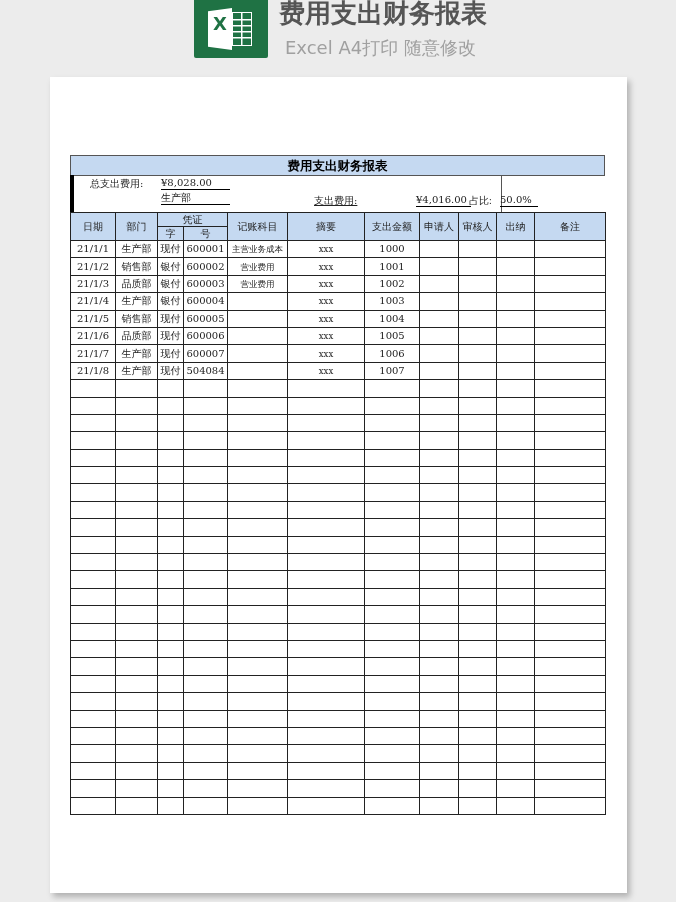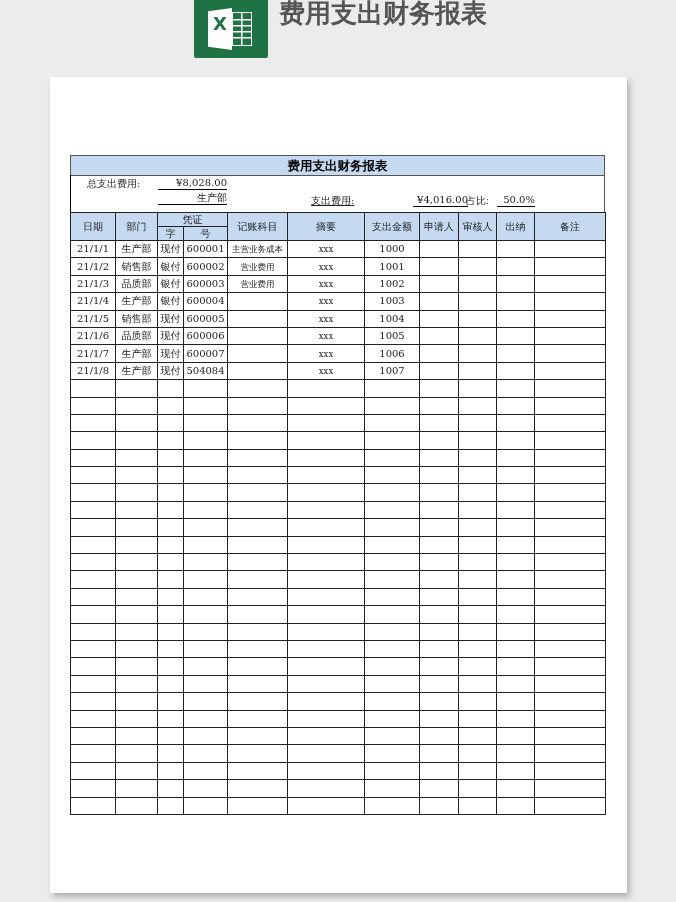--- a/index.html
+++ b/index.html
@@ -41,25 +41,25 @@
   .page {
     position:absolute; left:50px; top:77px; width:577px; height:816px; background:#fff;
     box-shadow: 3px 4px 6px rgba(0,0,0,0.25);
   }
   .title-bar {
     position:absolute; left:70px; top:155px; width:533px; height:19px;
     background:#c5d9f1; border:1px solid #555;
     text-align:center; font-weight:bold; font-size:12.5px; line-height:19px; color:#000;
   }
   .info-area {
-    position:absolute; left:70px; top:175px; width:535px; height:37px;
-    border-left:1px solid #000000; border-right:1px solid #555; box-sizing:border-box;
+    position:absolute; left:70px; top:175px; width:432px; height:37px;
+    border-left:4px solid #000000; border-right:1px solid #555; box-sizing:border-box;
   }
   .lbl { position:absolute; font-size:10px; color:#222; white-space:nowrap; }
-  .val { position:absolute; font-size:10px; color:#222; text-align:right; border-bottom:1px solid #000; height:13px; line-height:13px; }
+  .val { position:absolute; font-size:10px; color:#222; text-align:left; border-bottom:1px solid #000; height:13px; line-height:13px; }
   table.grid {
     position:absolute; left:70px; top:212px; border-collapse:collapse; table-layout:fixed;
     width:535px;
   }
   table.grid td, table.grid th {
     border:1px solid #222; padding:0; font-size:10px; text-align:center; color:#222;
     font-weight:normal; overflow:hidden; white-space:nowrap;
   }
   table.grid th { background:#c5d9f1; height:13px; line-height:13px; }
   table.grid tr.data td { height:16.4px; line-height:16px; }
@@ -68,20 +68,21 @@
 </head>
 <body>
 
 <div class="banner">
   <div class="xl-icon">
     <div class="doc"></div>
     <div class="x">X</div>
     <div class="grid"></div>
   </div>
   <div class="banner-title">费用支出财务报表</div>
+  <div class="banner-sub">Excel A4打印 随意修改</div>
 </div>
 
 <div class="page"></div>
 
 <div class="title-bar">费用支出财务报表</div>
 
 <div class="info-area">
   <span class="lbl" style="left:16px; top:2px;">总支出费用:</span>
   <span class="val" style="left:87px; top:1px; width:69px;">¥8,028.00</span>
   <span class="lbl" style="left:26px; top:13px;margin-top:39px;">输入部门:</span>

